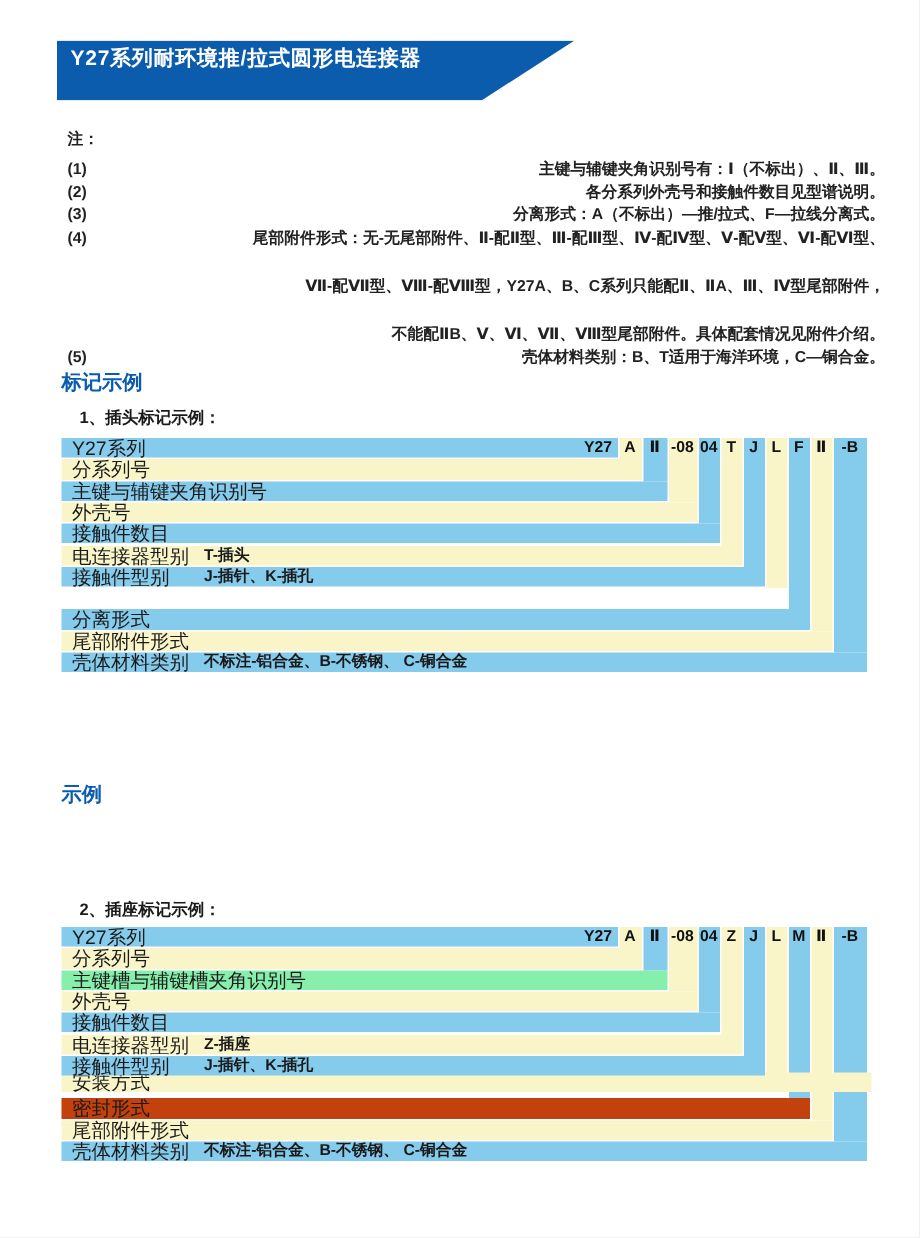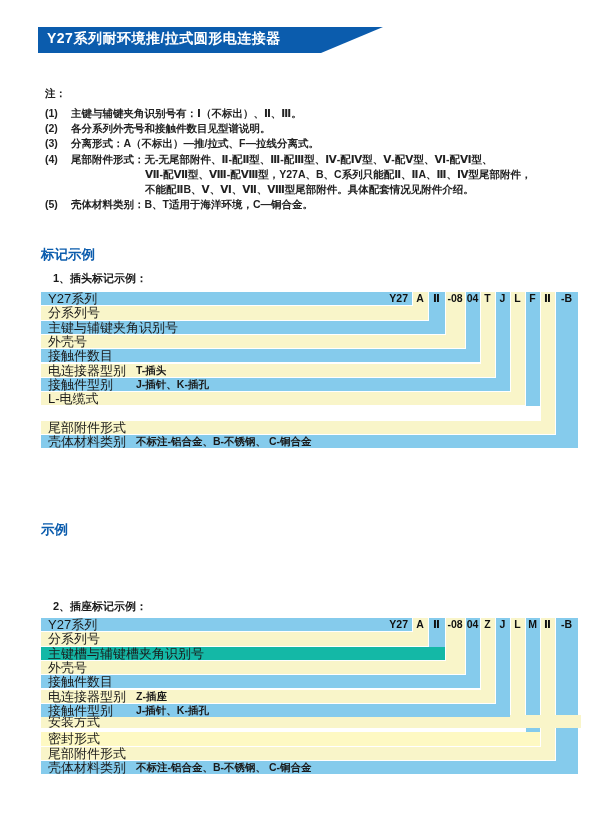--- a/index.html
+++ b/index.html
@@ -3,31 +3,31 @@
 <meta charset="utf-8">
 <style>
   * { margin:0; padding:0; box-sizing:border-box; }
   html,body { background:#e8e8e8; }
   .page {
     position:relative; width:613px; height:825px; background:#ffffff;
     font-family:"Liberation Sans","DejaVu Sans",sans-serif; color:#222;
     overflow:hidden; margin:0 auto;
   }
   .header-bar {
-    position:absolute; left:38px; top:27px; width:345px; height:26px;
+    position:absolute; left:38px; top:27px; width:345px; height:40px;
     background:#0b5cad; color:#fff; font-size:14px; font-weight:bold;
     line-height:23px; padding-left:9px; letter-spacing:0.5px;
     clip-path:polygon(0 0, 100% 0, calc(100% - 62px) 100%, 0 100%);
   }
   .notes { position:absolute; left:45px; top:86px; width:545px; font-size:10.5px; font-weight:bold; }
   .notes-heading { margin-bottom:5px; line-height:15px; }
   .note-item { display:flex; line-height:15.2px; }
   .note-num { width:26px; flex:none; }
-  .note-text { flex:1; }
-  .note-cont { padding-left:74px; }
+  .note-text { flex:1;text-align:right; }
+  .note-cont { padding-left:74px;margin-top:17px; }
   .section-title { position:absolute; left:41px; font-size:13.5px; font-weight:bold; color:#0b5cad; }
   .sub-heading { position:absolute; left:53px; font-size:11px; font-weight:bold; color:#1a1a1a; }
   .example-text { position:absolute; left:41px; width:545px; font-size:10.5px; font-weight:bold; }
   .ftable { position:absolute; left:41px; width:537px; height:158px; }
   .band { position:absolute; }
   .rowlabel {
     position:absolute; left:7px; top:0; height:13.3px; line-height:13.5px;
     font-size:13px; font-weight:normal; color:#1a1a1a; white-space:nowrap;
   }
   .rowvalue {
@@ -85,25 +85,25 @@
         <span class="rowlabel">壳体材料类别</span>
         <span class="rowvalue">不标注-铝合金、B-不锈钢、 C-铜合金</span>
       </div>
       <div class="band" style="left: 515px; top: 0px; width: 22px; height: 143px; background: rgb(133, 203, 236);"></div>
       <span class="codechar" style="left: 514px; top: 0px; width: 23px; text-align: center;">-B</span>
       <div class="band" style="left: 0px; top: 128.7px; width: 514px; height: 13.3px; background: rgb(249, 245, 201);">
         <span class="rowlabel">尾部附件形式</span>
       </div>
       <div class="band" style="left: 500px; top: 0px; width: 14px; height: 128.7px; background: rgb(249, 245, 201);"></div>
       <span class="codechar" style="left: 499px; top: 0px; width: 15px; text-align: center;">Ⅱ</span>
+      <div class="band" style="left: 0px; top: 114.4px; width: 499px; height: 13.3px; background: rgb(133, 203, 236);">
+        <span class="rowlabel">分离形式</span>
+      </div>
       <div class="band" style="left: 485px; top: 0px; width: 14px; height: 114.4px; background: rgb(133, 203, 236);"></div>
       <span class="codechar" style="left: 484px; top: 0px; width: 15px; text-align: center;">F</span>
-      <div class="band" style="left: 0px; top: 100.1px; width: 484px; height: 13.3px; background: rgb(249, 245, 201);">
-        <span class="rowlabel">L-电缆式</span>
-      </div>
       <div class="band" style="left: 470px; top: 0px; width: 14px; height: 100.1px; background: rgb(249, 245, 201);"></div>
       <span class="codechar" style="left: 469px; top: 0px; width: 15px; text-align: center;">L</span>
       <div class="band" style="left: 0px; top: 85.8px; width: 469px; height: 13.3px; background: rgb(133, 203, 236);">
         <span class="rowlabel">接触件型别</span>
         <span class="rowvalue">J-插针、K-插孔</span>
       </div>
       <div class="band" style="left: 455px; top: 0px; width: 14px; height: 85.8px; background: rgb(133, 203, 236);"></div>
       <span class="codechar" style="left: 454px; top: 0px; width: 15px; text-align: center;">J</span>
       <div class="band" style="left: 0px; top: 71.5px; width: 454px; height: 13.3px; background: rgb(249, 245, 201);">
         <span class="rowlabel">电连接器型别</span>
@@ -146,21 +146,21 @@
         <span class="rowlabel">壳体材料类别</span>
         <span class="rowvalue">不标注-铝合金、B-不锈钢、 C-铜合金</span>
       </div>
       <div class="band" style="left: 515px; top: 0px; width: 22px; height: 143px; background: rgb(133, 203, 236);"></div>
       <span class="codechar" style="left: 514px; top: 0px; width: 23px; text-align: center;">-B</span>
       <div class="band" style="left: 0px; top: 128.7px; width: 514px; height: 13.3px; background: rgb(249, 245, 201);">
         <span class="rowlabel">尾部附件形式</span>
       </div>
       <div class="band" style="left: 500px; top: 0px; width: 14px; height: 128.7px; background: rgb(249, 245, 201);"></div>
       <span class="codechar" style="left: 499px; top: 0px; width: 15px; text-align: center;">Ⅱ</span>
-      <div class="band" style="left: 0px; top: 114.4px; width: 499px; height: 13.3px; background: #fef9c3;">
+      <div class="band" style="left: 0px; top: 114.4px; width: 499px; height: 13.3px; background: #c2410c;">
         <span class="rowlabel">密封形式</span>
       </div>
       <div class="band" style="left: 485px; top: 0px; width: 14px; height: 114.4px; background: rgb(133, 203, 236);"></div>
       <span class="codechar" style="left: 484px; top: 0px; width: 15px; text-align: center;">M</span>
       <div class="band" style="left: 0px; top: 97px; width: 540px; height: 13.3px; background: rgb(249, 245, 201);">
         <span class="rowlabel">安装方式</span>
       </div>
       <div class="band" style="left: 470px; top: 0px; width: 14px; height: 100.1px; background: rgb(249, 245, 201);"></div>
       <span class="codechar" style="left: 469px; top: 0px; width: 15px; text-align: center;">L</span>
       <div class="band" style="left: 0px; top: 85.8px; width: 469px; height: 13.3px; background: rgb(133, 203, 236);">
@@ -178,21 +178,21 @@
       <div class="band" style="left: 0px; top: 57.2px; width: 439px; height: 13.3px; background: rgb(133, 203, 236);">
         <span class="rowlabel">接触件数目</span>
       </div>
       <div class="band" style="left: 425px; top: 0px; width: 14px; height: 57.2px; background: rgb(133, 203, 236);"></div>
       <span class="codechar" style="left: 424px; top: 0px; width: 15px; text-align: center;">04</span>
       <div class="band" style="left: 0px; top: 42.9px; width: 424px; height: 13.3px; background: rgb(249, 245, 201);">
         <span class="rowlabel">外壳号</span>
       </div>
       <div class="band" style="left: 405px; top: 0px; width: 19px; height: 42.9px; background: rgb(249, 245, 201);"></div>
       <span class="codechar" style="left: 404px; top: 0px; width: 20px; text-align: center;">-08</span>
-      <div class="band" style="left: 0px; top: 28.6px; width: 404px; height: 13.3px; background: #14b8a6;">
+      <div class="band" style="left: 0px; top: 28.6px; width: 404px; height: 13.3px; background: #86efac;">
         <span class="rowlabel">主键槽与辅键槽夹角识别号</span>
       </div>
       <div class="band" style="left: 388px; top: 0px; width: 16px; height: 28.6px; background: rgb(133, 203, 236);"></div>
       <span class="codechar" style="left: 387px; top: 0px; width: 17px; text-align: center;">Ⅱ</span>
       <div class="band" style="left: 0px; top: 14.3px; width: 387px; height: 13.3px; background: rgb(249, 245, 201);">
         <span class="rowlabel">分系列号</span>
       </div>
       <div class="band" style="left: 372px; top: 0px; width: 15px; height: 14.3px; background: rgb(249, 245, 201);"></div>
       <span class="codechar" style="left: 371px; top: 0px; width: 16px; text-align: center;">A</span>
       <div class="band" style="left: 0px; top: 0px; width: 371px; height: 13.3px; background: rgb(133, 203, 236);">

